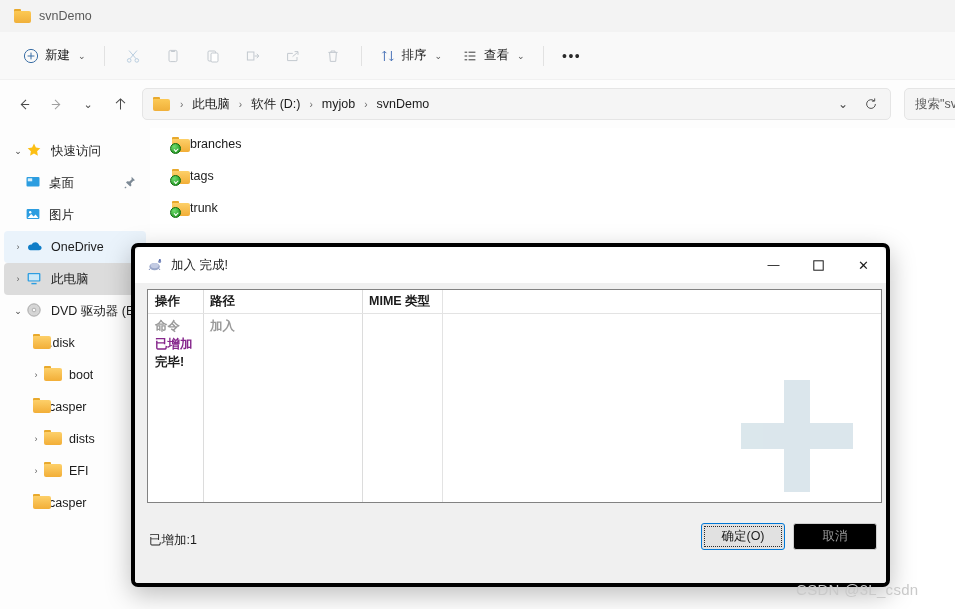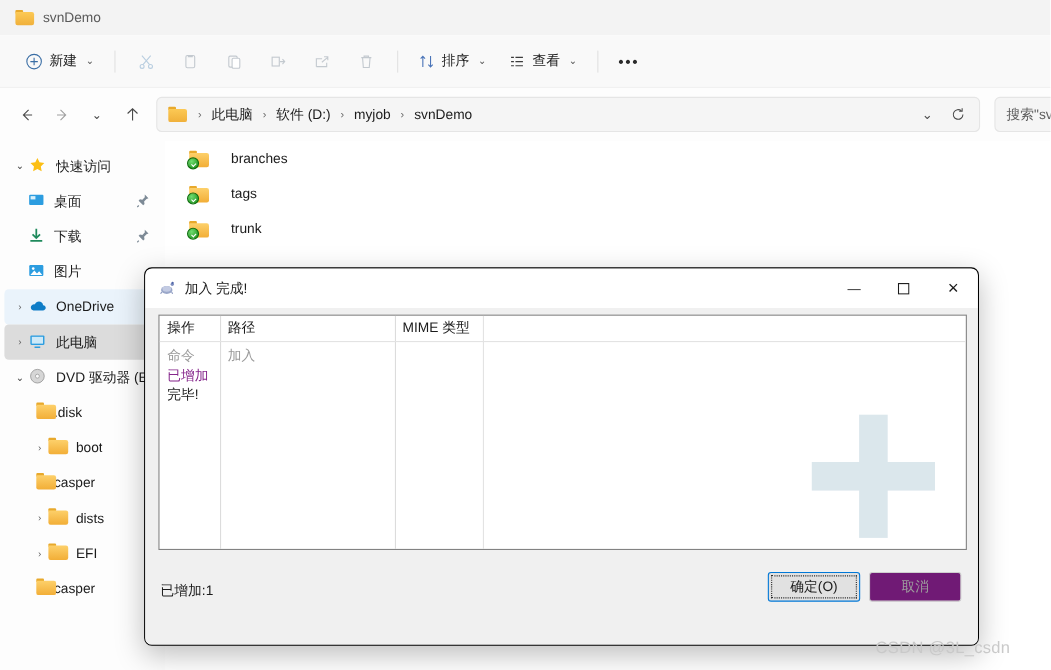--- a/index.html
+++ b/index.html
@@ -83,42 +83,42 @@
   .fld .b { position: absolute; left: 0; top: 2px; width: 18px; height: 13px;
     background: linear-gradient(#fdd06a, #f2ae37); border-radius: 1px 2px 2px 2px; }
   .svn-chk { position: absolute; left: -2px; bottom: -2px; width: 11px; height: 11px;
     border-radius: 50%; background: radial-gradient(circle at 35% 30%, #6fdc6f, #138913);
     border: 1px solid #0d6b0d; }
   .svn-chk:after { content: ""; position: absolute; left: 2.6px; top: 4.4px; width: 3px; height: 1.6px;
     border-left: 1.6px solid #fff; border-bottom: 1.6px solid #fff; transform: rotate(-45deg); }
 
   
   .filelist { position: absolute; left: 150px; top: 128px; width: 805px; height: 481px; background: #fff; }
-  .file-row { height: 32px; display: flex; align-items: center; padding-left: 22px; gap: 20px;
+  .file-row { height: 32px; display: flex; align-items: center; padding-left: 22px; gap: 0;
     font-size: 12.5px; color: #1b1b1b; }
 
   
   .dialog {
     position: absolute; left: 131px; top: 243px; width: 759px; height: 344px;
-    background: #f0f0f0; border: 1px solid #000000; border-radius: 7px;
+    background: #f0f0f0; border: 4px solid #000000; border-radius: 7px;
     box-shadow: 0 8px 26px rgba(0,0,0,.26); overflow: hidden; text-align: center;
   }
   .dlg-title { height: 36px; background: #ffffff; display: flex; align-items: center;
     padding-left: 12px; border-radius: 7px 7px 0 0; }
   .dlg-ico { width: 16px; height: 16px; margin-right: 8px; flex: none; position: relative; }
   .dlg-title-text { font-size: 12.5px; color: #1b1b1b; }
   .dlg-wincontrols { margin-left: auto; display: flex; height: 36px; }
   .wc { width: 45px; height: 36px; display: flex; align-items: center; justify-content: center;
     font-size: 13px; color: #1a1a1a; }
   .wc.min { font-size: 12px; }
   .dlg-body { position: relative; height: 308px; background: #f0f0f0; }
 
   .grid {
     position: absolute; left: 12px; top: 6px; width: 735px; height: 214px;
-    background: #fff; border: 1px solid #828282; overflow: hidden;
+    background: #fff; border: 1px solid #828282; overflow: hidden; font-weight: bold;
   }
   .grid-plus { position: absolute; right: 28px; bottom: 10px; width: 112px; height: 112px; opacity: .55; }
   .grid-plus:before, .grid-plus:after { content: ""; position: absolute; background: #bed3dd; }
   .grid-plus:before { left: 43px; top: 0; width: 26px; height: 112px; }
   .grid-plus:after { left: 0; top: 43px; width: 112px; height: 26px; }
   .grid-cols { position: absolute; inset: 0; }
   .col-line { position: absolute; top: 0; bottom: 0; width: 1px; background: #dcdcdc; }
   .hdr { position: absolute; left: 0; top: 0; right: 0; height: 23px; }
   .hdr-cell { position: absolute; top: 0; height: 23px; display: flex; align-items: center;
     padding-left: 7px; font-size: 12.5px; color: #1b1b1b; }
@@ -129,21 +129,21 @@
 
   .status-text { position: absolute; left: 14px; top: 249px; font-size: 12.5px; color: #1b1b1b; }
 
   .btn {
     position: absolute; top: 240px; height: 27px; font-size: 12.5px; color: #1b1b1b;
     background: #e1e1e1; border: 1px solid #adadad; border-radius: 3px;
     display: flex; align-items: center; justify-content: center;
   }
   .btn.primary { left: 566px; width: 84px; background: #e1e1e1; border: 1px solid #0078d7; }
   .btn.primary .focusring { position: absolute; inset: 2px; border: 1px dotted #2b2b2b; }
-  .btn.cancel { left: 658px; width: 84px; background: #701a75; border: 1px solid #cfcfcf; color: #9d9d9d; }
+  .btn.cancel { left: 658px; width: 84px; background: #000000; border: 1px solid #cfcfcf; color: #9d9d9d; }
 
   .watermark { position: absolute; left: 796px; top: 581px; font-size: 15px; color: #c9c9c9;
     letter-spacing: .3px; }
 </style>
 </head>
 <body>
 
 <div id="root">
 
   <div class="exp-titlebar">
@@ -292,35 +292,20 @@
       </span>
       <span class="side-label">桌面</span>
       <span class="pin">
         <svg width="12" height="13" viewBox="0 0 12 13">
             <path d="M7.6.8L11 4.2 9.2 5 7 7.2l.4 2.2-1.2 1.2-4.2-4.2L3.2 5.2l2.2.4L7.6 3.4z" fill="#7d8a96"></path>
             <path d="M2.2 10.8L.8 12.2" stroke="#7d8a96" stroke-width="1.1"></path>
           </svg>
       </span>
     </div>
 
-    <div class="side-row side-indent">
-      <span class="side-ico">
-        <svg width="16" height="16" viewBox="0 0 16 16">
-            <path d="M8 2v8M4.6 7L8 10.4 11.4 7" fill="none" stroke="#1f8a5c" stroke-width="1.6"></path>
-            <path d="M2.6 13h10.8" stroke="#1f8a5c" stroke-width="1.6"></path>
-          </svg>
-      </span>
-      <span class="side-label">下载</span>
-      <span class="pin">
-        <svg width="12" height="13" viewBox="0 0 12 13">
-            <path d="M7.6.8L11 4.2 9.2 5 7 7.2l.4 2.2-1.2 1.2-4.2-4.2L3.2 5.2l2.2.4L7.6 3.4z" fill="#7d8a96"></path>
-            <path d="M2.2 10.8L.8 12.2" stroke="#7d8a96" stroke-width="1.1"></path>
-          </svg>
-      </span>
-    </div>
 
 
     <div class="side-row side-indent">
       <span class="side-ico">
         <svg width="16" height="16" viewBox="0 0 16 16">
             <rect x="1.6" y="3" width="12.8" height="10" rx="1" fill="#2c9de0"></rect>
             <circle cx="5.2" cy="6.2" r="1.2" fill="#fff"></circle>
             <path d="M2.6 12l3.6-4 2.4 2.6 2-2 2.8 3.4z" fill="#fff"></path>
           </svg>
       </span>

